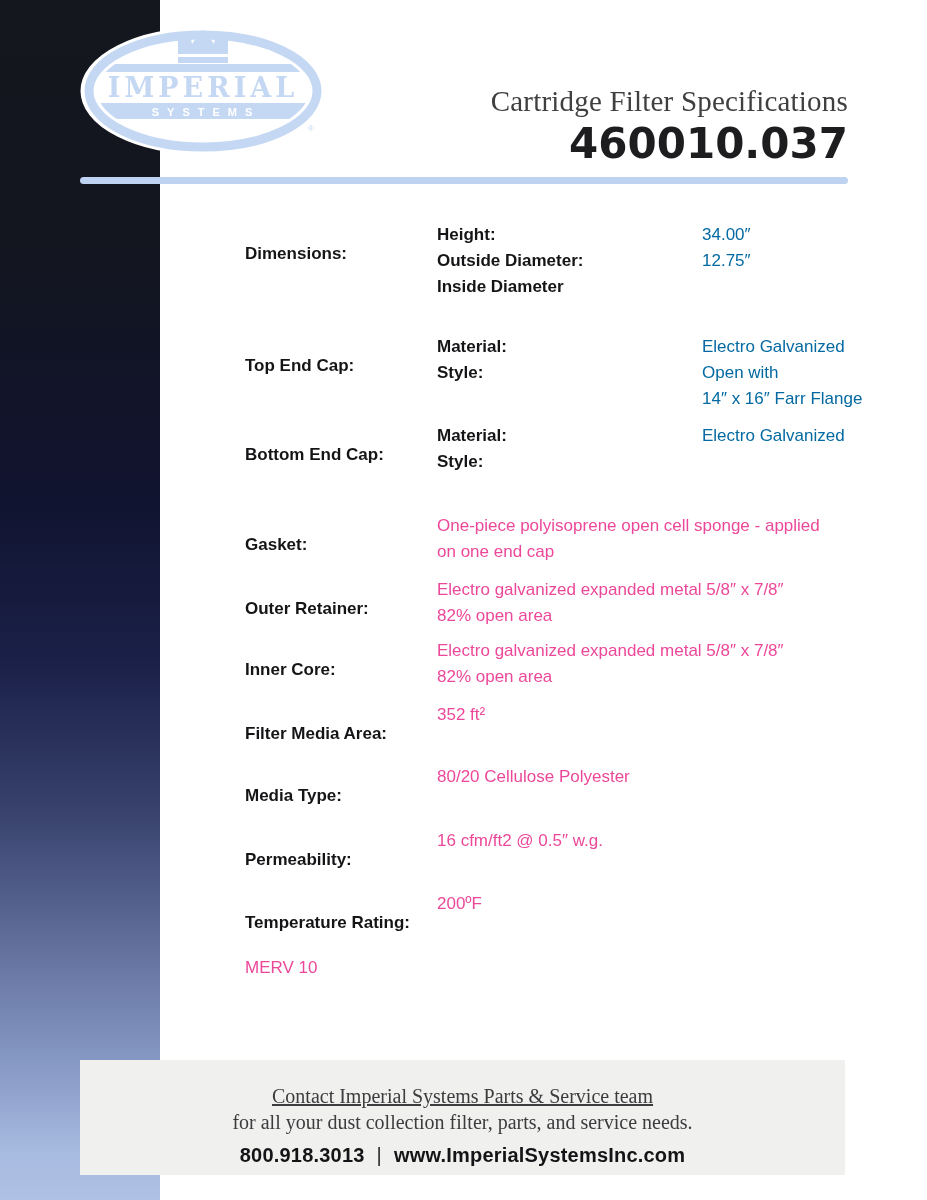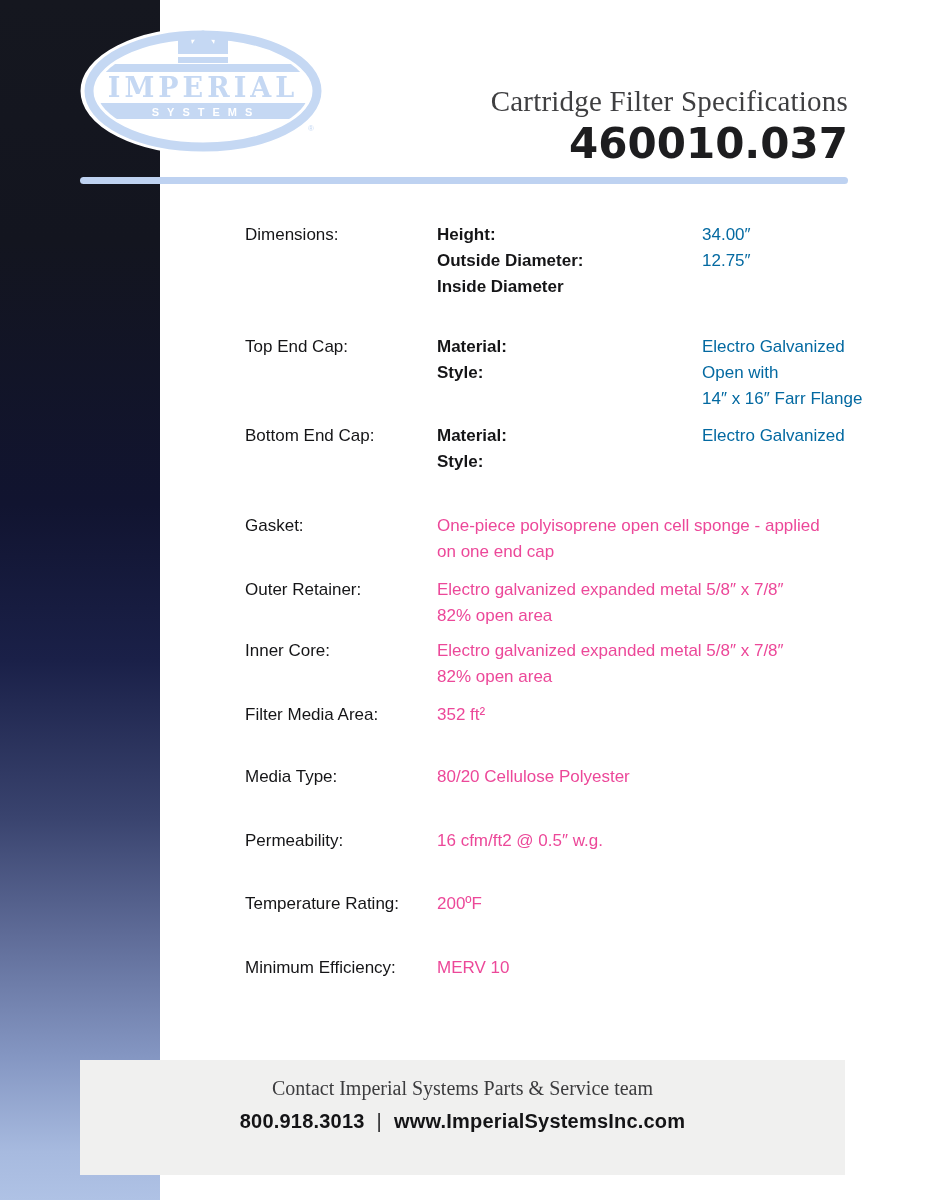--- a/index.html
+++ b/index.html
@@ -30,35 +30,35 @@
   }
   #divider{
     position:absolute;left:80px;top:177px;width:768px;height:7px;
     border-radius:4px;background:#bed2f1;z-index:4;
   }
   
   .group{
     position:absolute;left:245px;width:620px;display:flex;align-items:flex-start;
     font-size:17px;line-height:26px;color:#1c1c1e;
   }
-  .glabel{width:192px;flex:0 0 192px;font-weight:normal;color:#151517;}
+  .glabel{width:192px;flex:0 0 192px;font-weight:bold;color:#151517;margin-top:19px;}
   .gitems{flex:1;}
   .irow{display:flex;gap:47px;}
   .iname{width:218px;flex:0 0 218px;font-weight:bold;color:#151517;}
   .ival{flex:1;font-weight:normal;color:#0369a1;white-space:pre-line;}
   .gtext{flex:1;font-weight:normal;color:#ec4899;white-space:pre-line;max-width:430px;}
   
   #footer-box{
     position:absolute;left:80px;top:1060px;width:765px;height:115px;
     background:#f0f0ef;z-index:3;text-align:center;
   }
   .footer-serif{
     font-family:"Liberation Serif",serif;font-size:20px;color:#3c3c3e;line-height:26px;
   }
-  #footer-line1{padding-top:15px;}
+  #footer-line1{padding-top:23px;text-decoration:underline;}
   #footer-contact{
     margin-top:9px;font-family:"Liberation Sans",sans-serif;font-weight:bold;
     font-size:20px;color:#141416;letter-spacing:0.2px;
   }
   #footer-contact .sep{padding:0 12px;font-weight:normal;color:#2a2a2c;}
 </style>
 </head>
 <body>
 
 <div id="page">
@@ -167,24 +167,24 @@
     <div class="glabel">Permeability:</div>
     <div class="gtext">16 cfm/ft2 @ 0.5″ w.g.</div>
   </div>
 
   <div class="group" style="top:891px">
     <div class="glabel">Temperature Rating:</div>
     <div class="gtext">200ºF</div>
   </div>
 
   <div class="group" style="top:955px">
-    <div class="glabel">Minimum Efficiency:</div>
     <div class="gtext">MERV 10</div>
   </div>
 
   <div id="footer-box">
     <div id="footer-line1" class="footer-serif">Contact Imperial Systems Parts &amp; Service team</div>
+    <div id="footer-line2" class="footer-serif">for all your dust collection filter, parts, and service needs.</div>
     <div id="footer-contact">
       <span>800.918.3013</span><span class="sep">|</span><span>www.ImperialSystemsInc.com</span>
     </div>
   </div>
 
 </div>
 
 </body></html>

